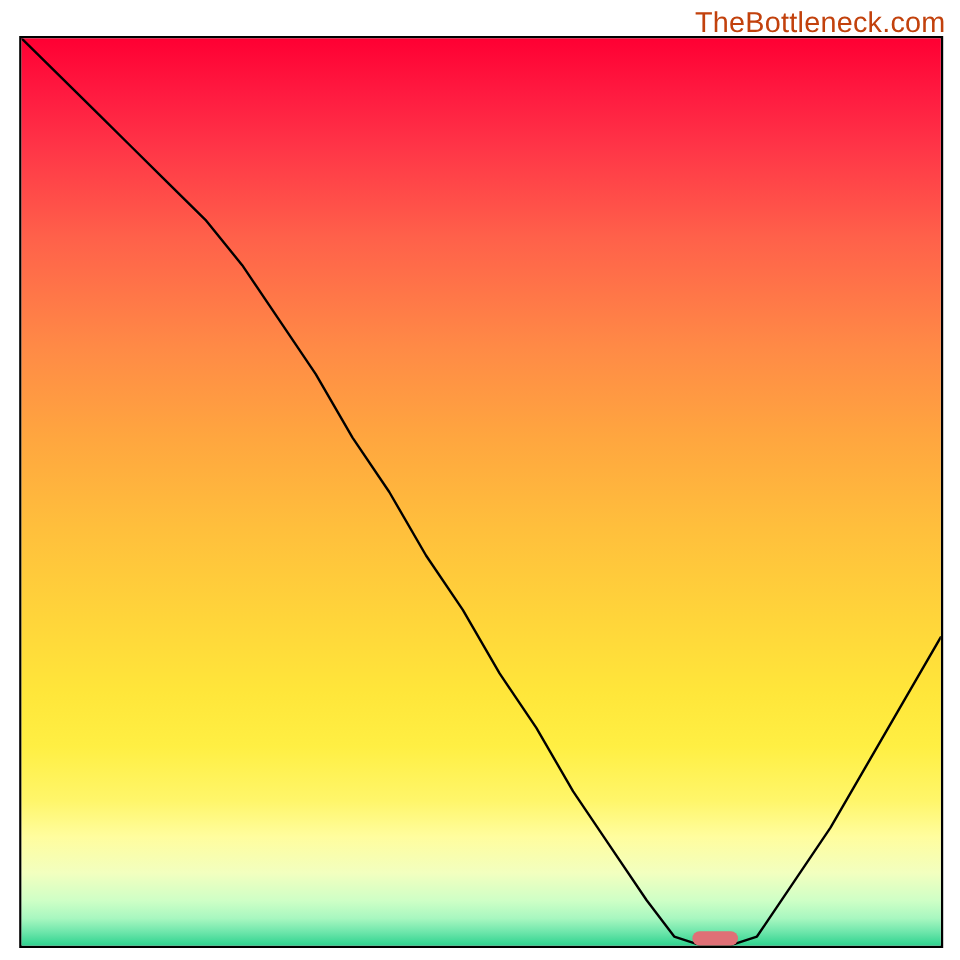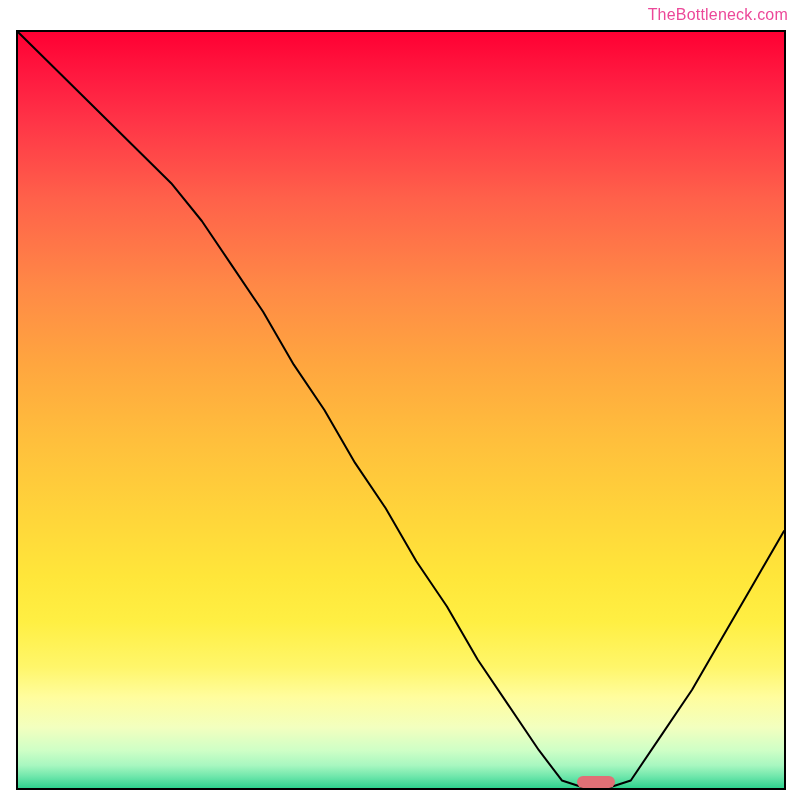--- a/index.html
+++ b/index.html
@@ -57,22 +57,22 @@
     border-radius: 6px;
     background: #e07076;
     transform: translate(-50%, -50%);
     pointer-events: none;
   }
   .watermark {
     position: absolute;
     right: 12px;
     top: 6px;
     font-family: Arial, Helvetica, sans-serif;
-    font-size: 16px;
-    color: #ec4899;
+    font-size: 24px;
+    color: #c2410c;
     letter-spacing: 0.2px;
   }
 </style>
 </head>
 <body>
 
 <div class="watermark">TheBottleneck.com</div>
 
 <div class="frame">
 

